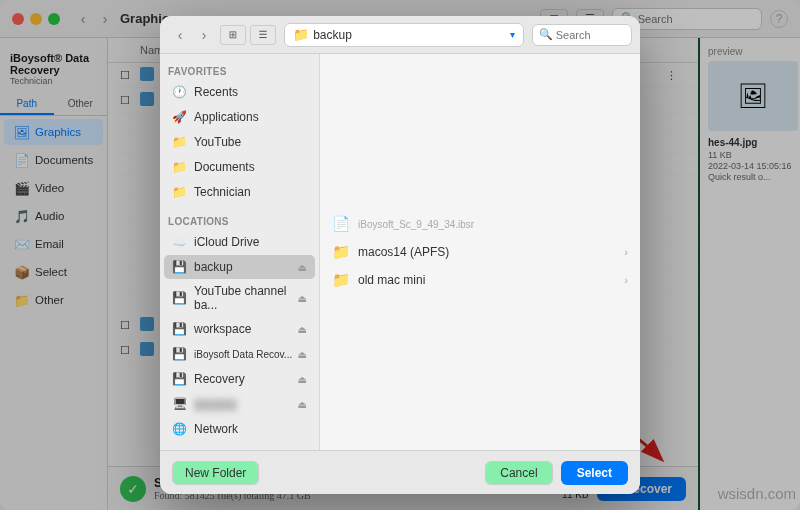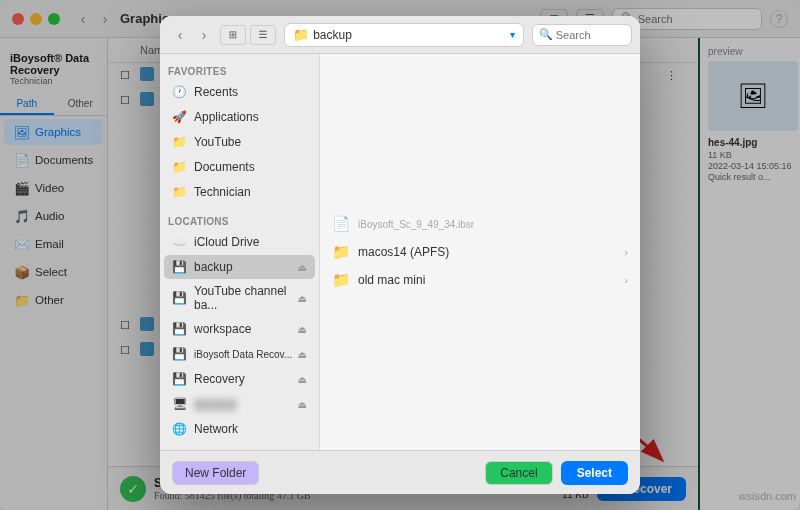--- a/index.html
+++ b/index.html
@@ -449,31 +449,31 @@
     .modal-footer {
       height: 44px;
       background: #e8e8e8;
       border-top: 1px solid #d0d0d0;
       display: flex;
       align-items: center;
       padding: 0 12px;
       gap: 8px;
     }
     .new-folder-btn {
-      background: #c4b5fd;
+      background: #86efac;
       border: 1px solid #ccc;
       border-radius: 6px;
       padding: 4px 12px;
       font-size: 12px;
       cursor: pointer;
       color: #333;
     }
     .modal-footer-spacer { flex: 1; }
     .cancel-btn {
-      background: #22c55e;
+      background: #86efac;
       border: 1px solid #ccc;
       border-radius: 6px;
       padding: 4px 14px;
       font-size: 12px;
       cursor: pointer;
       color: #333;
     }
     .select-btn {
       background: #007aff;
       border: none;
@@ -483,21 +483,21 @@
       font-weight: 600;
       cursor: pointer;
       color: white;
     }
 
     
     .watermark {
       position: absolute;
       bottom: 8px;
       right: 4px;
-      font-size: 11px;
+      font-size: 15px;
       color: rgba(0,0,0,0.3);
       z-index: 200;
     }
 
     
     .recover-arrow {
       position: absolute;
       bottom: 42px;
       right: 130px;
       pointer-events: none;

